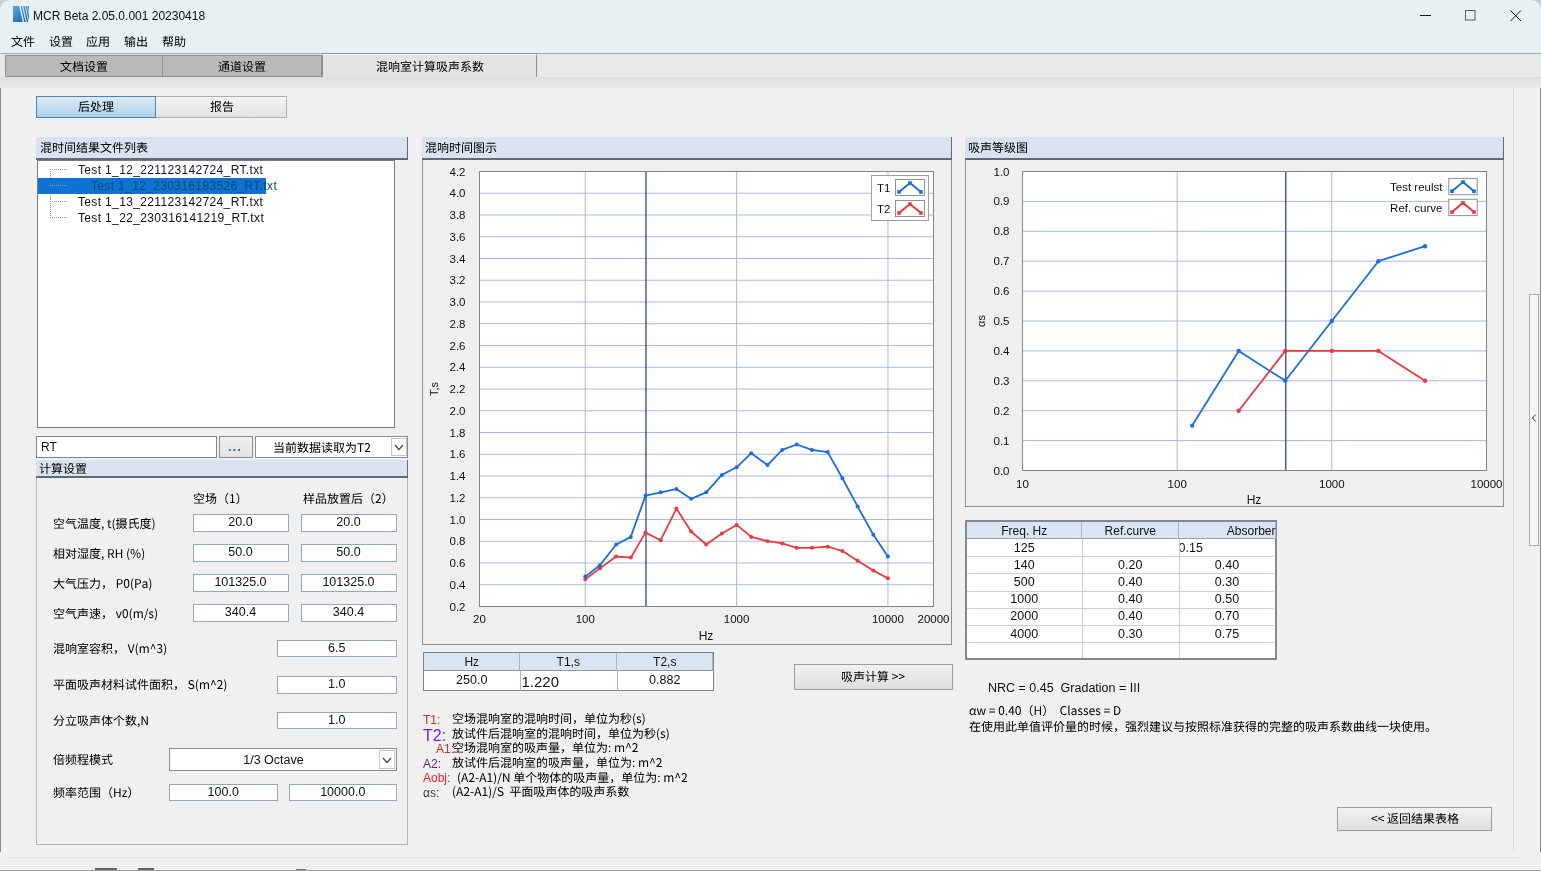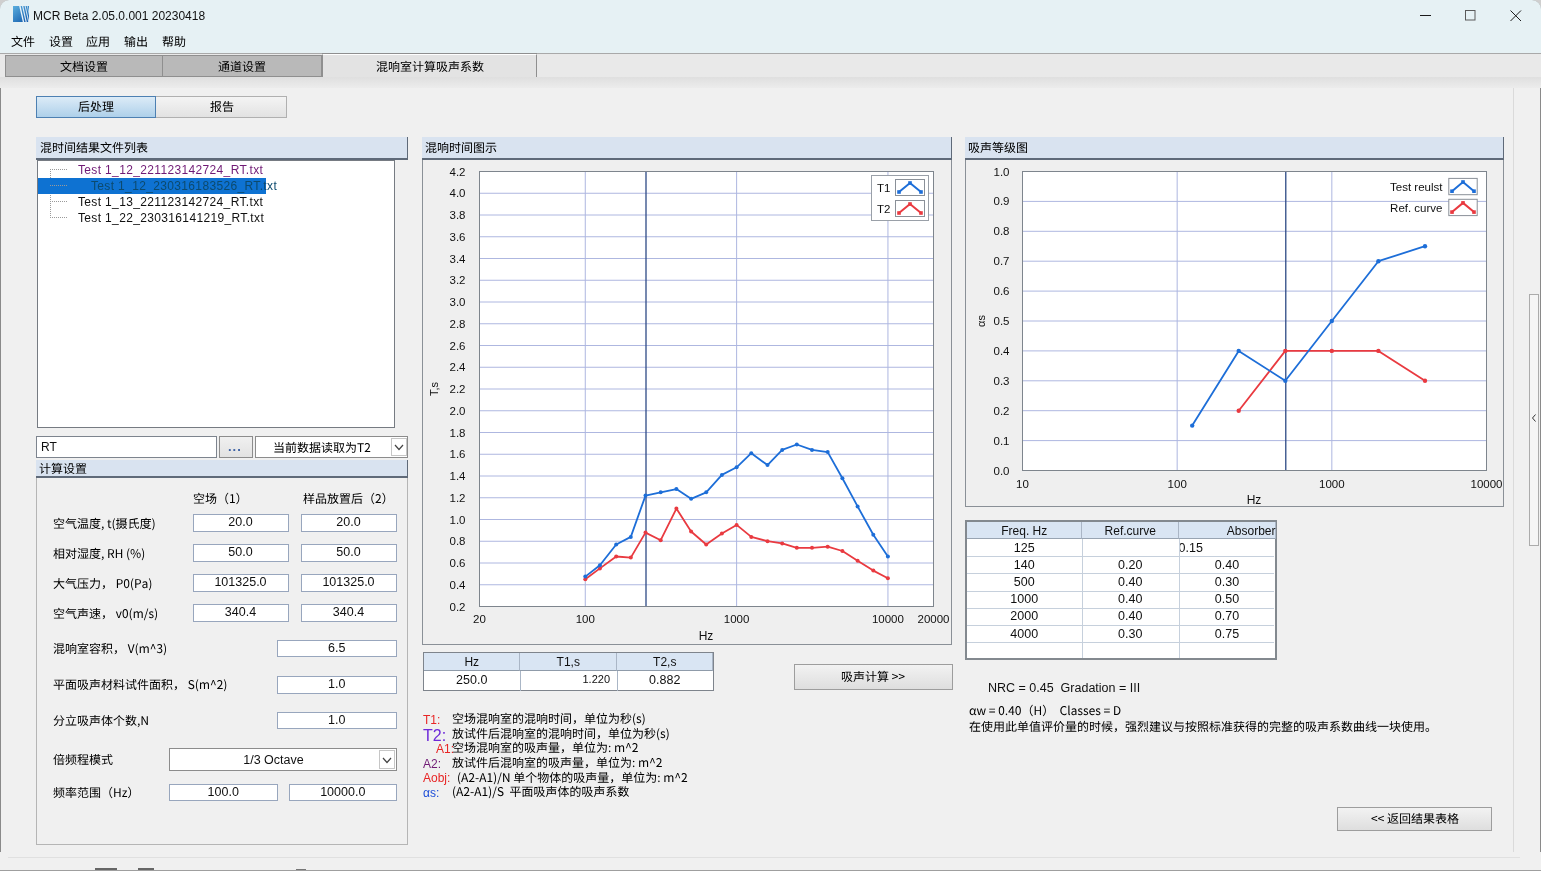--- a/index.html
+++ b/index.html
@@ -136,21 +136,21 @@
         <use href="#u679C" x="4000"></use>
         <use href="#u6587" x="5000"></use>
         <use href="#u4EF6" x="6000"></use>
         <use href="#u5217" x="7000"></use>
         <use href="#u8868" x="8000"></use>
       </g>
     </svg>
     <div class="abs" style="left:36.5px;top:159.5px;width:358.5px;height:268px;background:#fff;border:1px solid #767b82"></div>
     <div class="abs" style="left:49.5px;top:168.5px;width:0;height:49px;border-left:1px dotted #9a9a9a"></div>
     <div class="abs" style="left:49.5px;top:169.0px;width:17px;height:0;border-top:1px dotted #9a9a9a"></div>
-    <div class="txt" style="left:78px;top:163.0px;font-size:12px;letter-spacing:0.35px;color:#701a75">Test 1_12_221123142724_RT.txt</div>
+    <div class="txt" style="left:78px;top:163.0px;font-size:12px;letter-spacing:0.35px;color:#0f172a">Test 1_12_221123142724_RT.txt</div>
     <div class="abs" style="left:38px;top:177.5px;width:228px;height:16px;background:#0e72d2"></div>
     <div class="abs" style="left:49.5px;top:185.0px;width:17px;height:0;border-top:1px dotted #9a9a9a"></div>
     <div class="txt" style="left:91px;top:179.0px;font-size:12px;letter-spacing:0.35px;color:#0c4a6e">Test 1_12_230316183526_RT.txt</div>
     <div class="abs" style="left:49.5px;top:201.0px;width:17px;height:0;border-top:1px dotted #9a9a9a"></div>
     <div class="txt" style="left:78px;top:195.0px;font-size:12px;letter-spacing:0.35px;color:#101010">Test 1_13_221123142724_RT.txt</div>
     <div class="abs" style="left:49.5px;top:217.0px;width:17px;height:0;border-top:1px dotted #9a9a9a"></div>
     <div class="txt" style="left:78px;top:211.0px;font-size:12px;letter-spacing:0.35px;color:#101010">Test 1_22_230316141219_RT.txt</div>
     <div class="abs" style="left:36px;top:436px;width:180.5px;height:21.5px;background:#fff;border:1px solid #7d848e"></div>
     <div class="txt" style="left:41px;top:440px;font-size:12px">RT</div>
     <div class="abs" style="left:219px;top:436px;width:33.5px;height:21.5px;background:linear-gradient(#f0f0f0,#e2e2e2);border:1px solid #8c8c8c"></div>
@@ -484,21 +484,21 @@
       <rect x="487.2" y="42.2" width="3.6" height="3.6" fill="#e93a40"></rect>
       <rect x="498.2" y="51.2" width="3.6" height="3.6" fill="#e93a40"></rect>
     </svg>
     <div class="abs" style="left:422.5px;top:651.5px;width:291px;height:39.5px;background:#fff;border:1px solid #7e848c"></div>
     <div class="abs" style="left:423.5px;top:652.5px;width:96.5px;height:18px;background:#d9e5f3;border-right:1px solid #aab6c6;border-bottom:1px solid #8f9ba9"></div>
     <div class="txt" style="left:423.5px;top:655px;width:96.5px;text-align:center;font-size:12px">Hz</div>
     <div class="txt" style="left:423.5px;top:672.5px;width:96.5px;text-align:center;font-size:12.5px">250.0</div>
     <div class="abs" style="left:520.0px;top:670.5px;width:0;height:20px;border-left:1px solid #aab6c6"></div>
     <div class="abs" style="left:520.0px;top:652.5px;width:96.5px;height:18px;background:#d9e5f3;border-right:1px solid #aab6c6;border-bottom:1px solid #8f9ba9"></div>
     <div class="txt" style="left:520.0px;top:655px;width:96.5px;text-align:center;font-size:12px">T1,s</div>
-    <div class="txt" style="left:548px;top:672.5px;width:96.5px;text-align:center;font-size:11px">1.220</div>
+    <div class="txt" style="left:492px;top:672.5px;width:96.5px;text-align:center;font-size:15px">1.220</div>
     <div class="abs" style="left:616.5px;top:670.5px;width:0;height:20px;border-left:1px solid #aab6c6"></div>
     <div class="abs" style="left:616.5px;top:652.5px;width:96.5px;height:18px;background:#d9e5f3;border-right:1px solid #aab6c6;border-bottom:1px solid #8f9ba9"></div>
     <div class="txt" style="left:616.5px;top:655px;width:96.5px;text-align:center;font-size:12px">T2,s</div>
     <div class="txt" style="left:616.5px;top:672.5px;width:96.5px;text-align:center;font-size:12.5px">0.882</div>
     <div class="txt" style="left:423px;top:712.5px;font-size:12px;color:#e82525">T1:</div>
     <svg class="ck" style="left:451.5px;top:712.0px;" width="193.7" height="14" viewBox="0 -11.00 193.7 14">
       <g transform="scale(0.0120 -0.0120)" fill="currentColor">
         <use href="#u7A7A" x="0"></use>
         <use href="#u573A" x="1000"></use>
         <use href="#u6DF7" x="2000"></use>
@@ -613,21 +613,21 @@
         <use href="#uFF0C" x="12688"></use>
         <use href="#u5355" x="13688"></use>
         <use href="#u4F4D" x="14688"></use>
         <use href="#u4E3A" x="15688"></use>
         <use href="#u003A" x="16688"></use>
         <use href="#u006D" x="17190"></use>
         <use href="#u005E" x="18116"></use>
         <use href="#u0032" x="18671"></use>
       </g>
     </svg>
-    <div class="txt" style="left:423px;top:785.8px;font-size:12px;color:#1d4ed8">αs:</div>
+    <div class="txt" style="left:423px;top:785.8px;font-size:12px;color:#404040">αs:</div>
     <svg class="ck" style="left:451.5px;top:785.3px;" width="177.4" height="14" viewBox="0 -11.00 177.4 14">
       <g transform="scale(0.0120 -0.0120)" fill="currentColor">
         <use href="#u0028" x="0"></use>
         <use href="#u0041" x="338"></use>
         <use href="#u0032" x="946"></use>
         <use href="#u002D" x="1501"></use>
         <use href="#u0041" x="1848"></use>
         <use href="#u0031" x="2456"></use>
         <use href="#u0029" x="3011"></use>
         <use href="#u002F" x="3349"></use>

